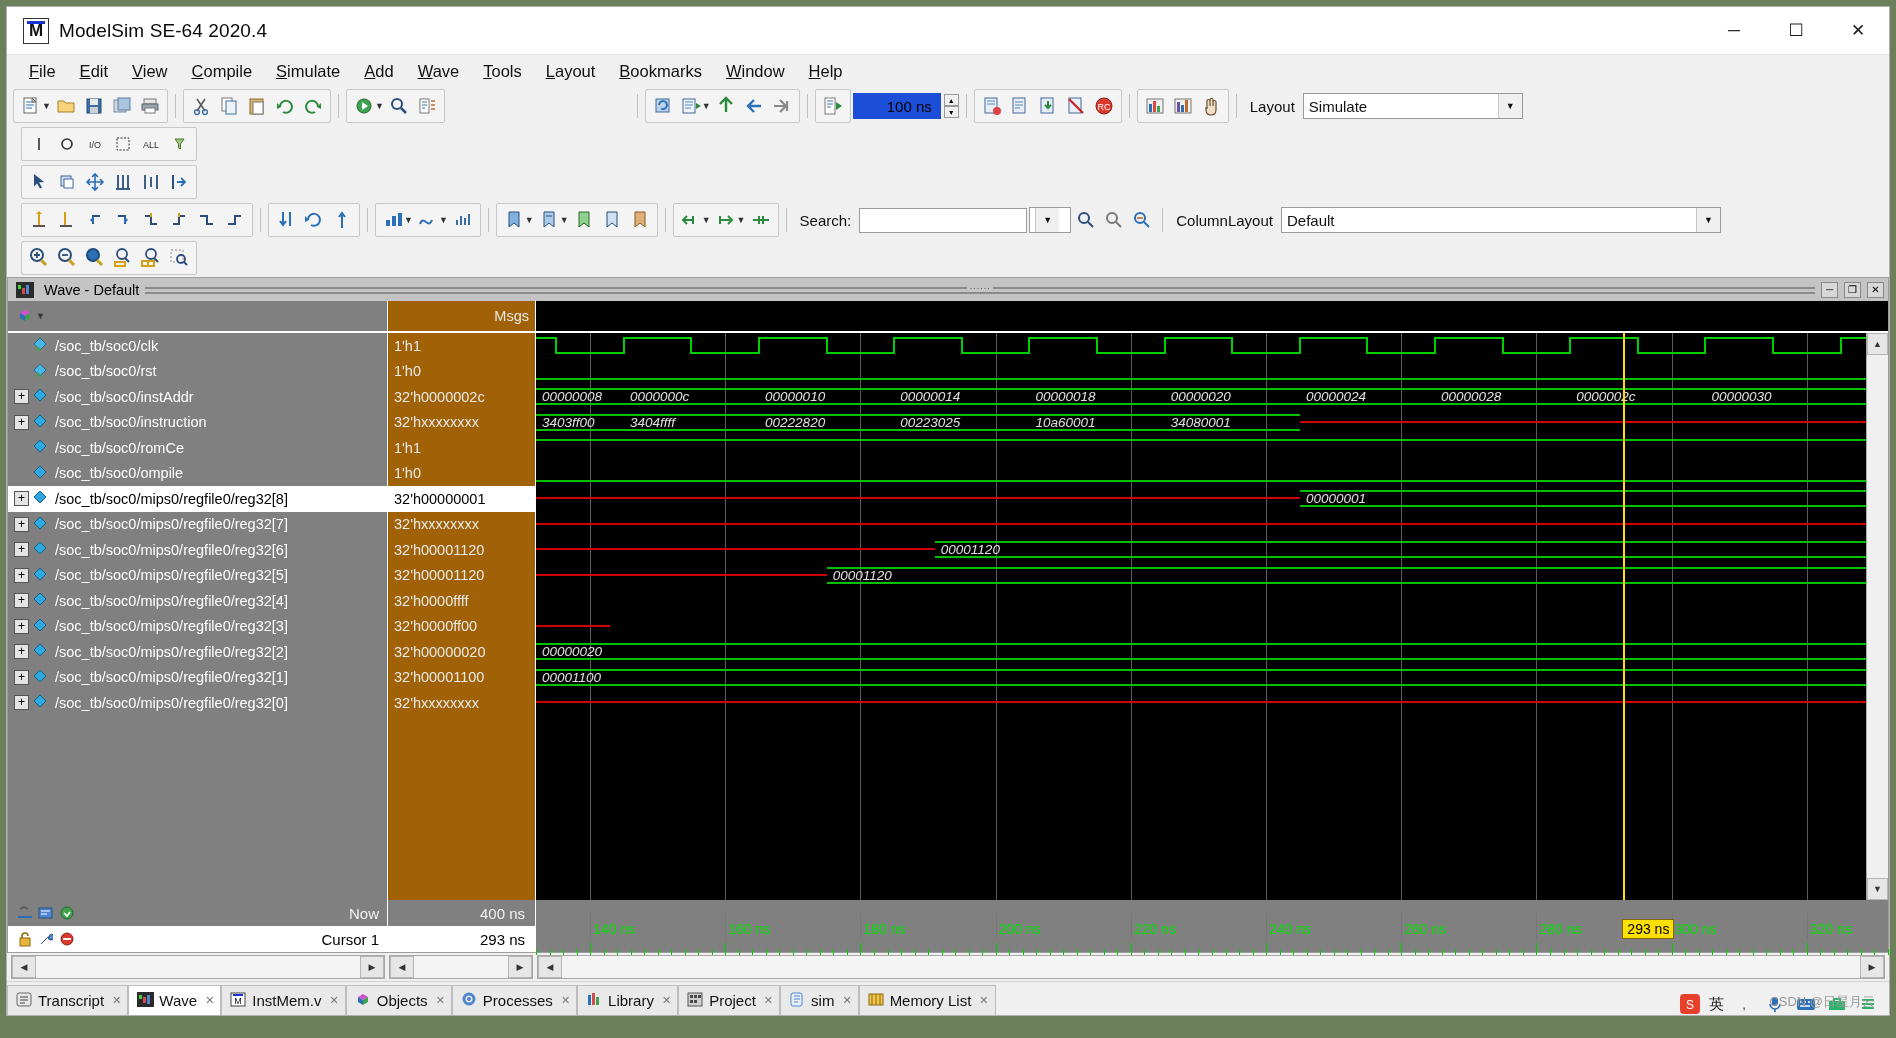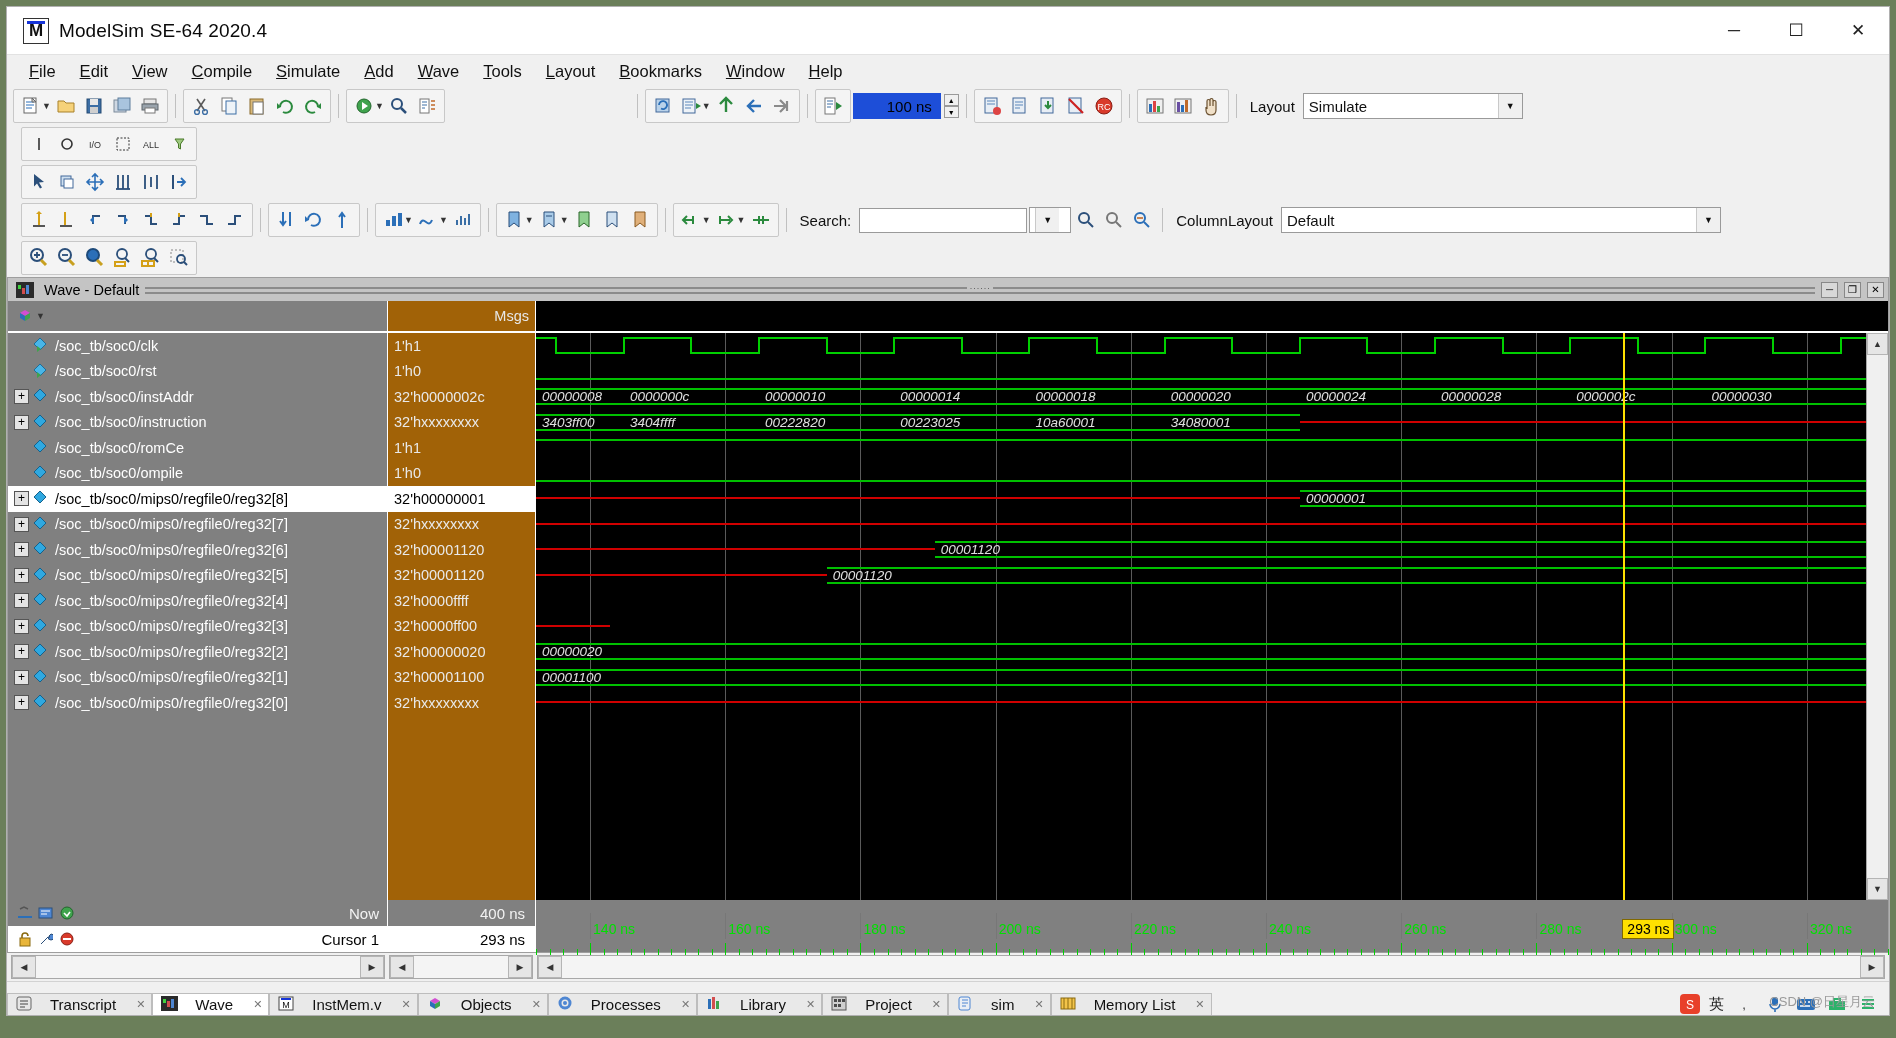--- a/index.html
+++ b/index.html
@@ -126,21 +126,21 @@
      display:flex;align-items:center;justify-content:center;font-size:9px;color:#333;}
   .sbtrack{ flex:1; height:22px; background:#f4f4f4;}
   .vsb{ position:absolute; right:0; top:32px; bottom:0; width:22px; background:#f0f0f0;
      border-left:1px solid #a8a8a8; display:flex; flex-direction:column;}
   .vsbbtn{ height:22px; background:#e6e6e6; border:1px solid #b5b5b5; display:flex;
      align-items:center;justify-content:center;font-size:9px;color:#333;}
 
   
   .tabbar{ flex:0 0 34px; display:flex; align-items:flex-end; background:#f0f0f0; gap:0;
      border-top:1px solid #d2d2d2;}
-  .tab{ height:22px; display:flex; align-items:center; padding:0 6px 0 8px; gap:17px;
+  .tab{ height:30px; display:flex; align-items:center; padding:0 6px 0 8px; gap:5px;
      border:1px solid #bdbdbd; border-bottom:none; background:#e9e9e9; font-size:15px; color:#111;}
   .tab.active{ background:#fff; }
   .tab .x{ font-size:11px; color:#777; margin-left:3px;}
   .tray{ margin-left:auto; display:flex; align-items:center; gap:9px; padding-right:10px;}
   .tray-ic{ width:22px;height:22px; display:flex;align-items:center;justify-content:center;}
   .wm{ position:absolute; right:14px; bottom:4px; font-size:13px; color:#9a9a9a;}
 </style>
 </head>
 <body>
 

